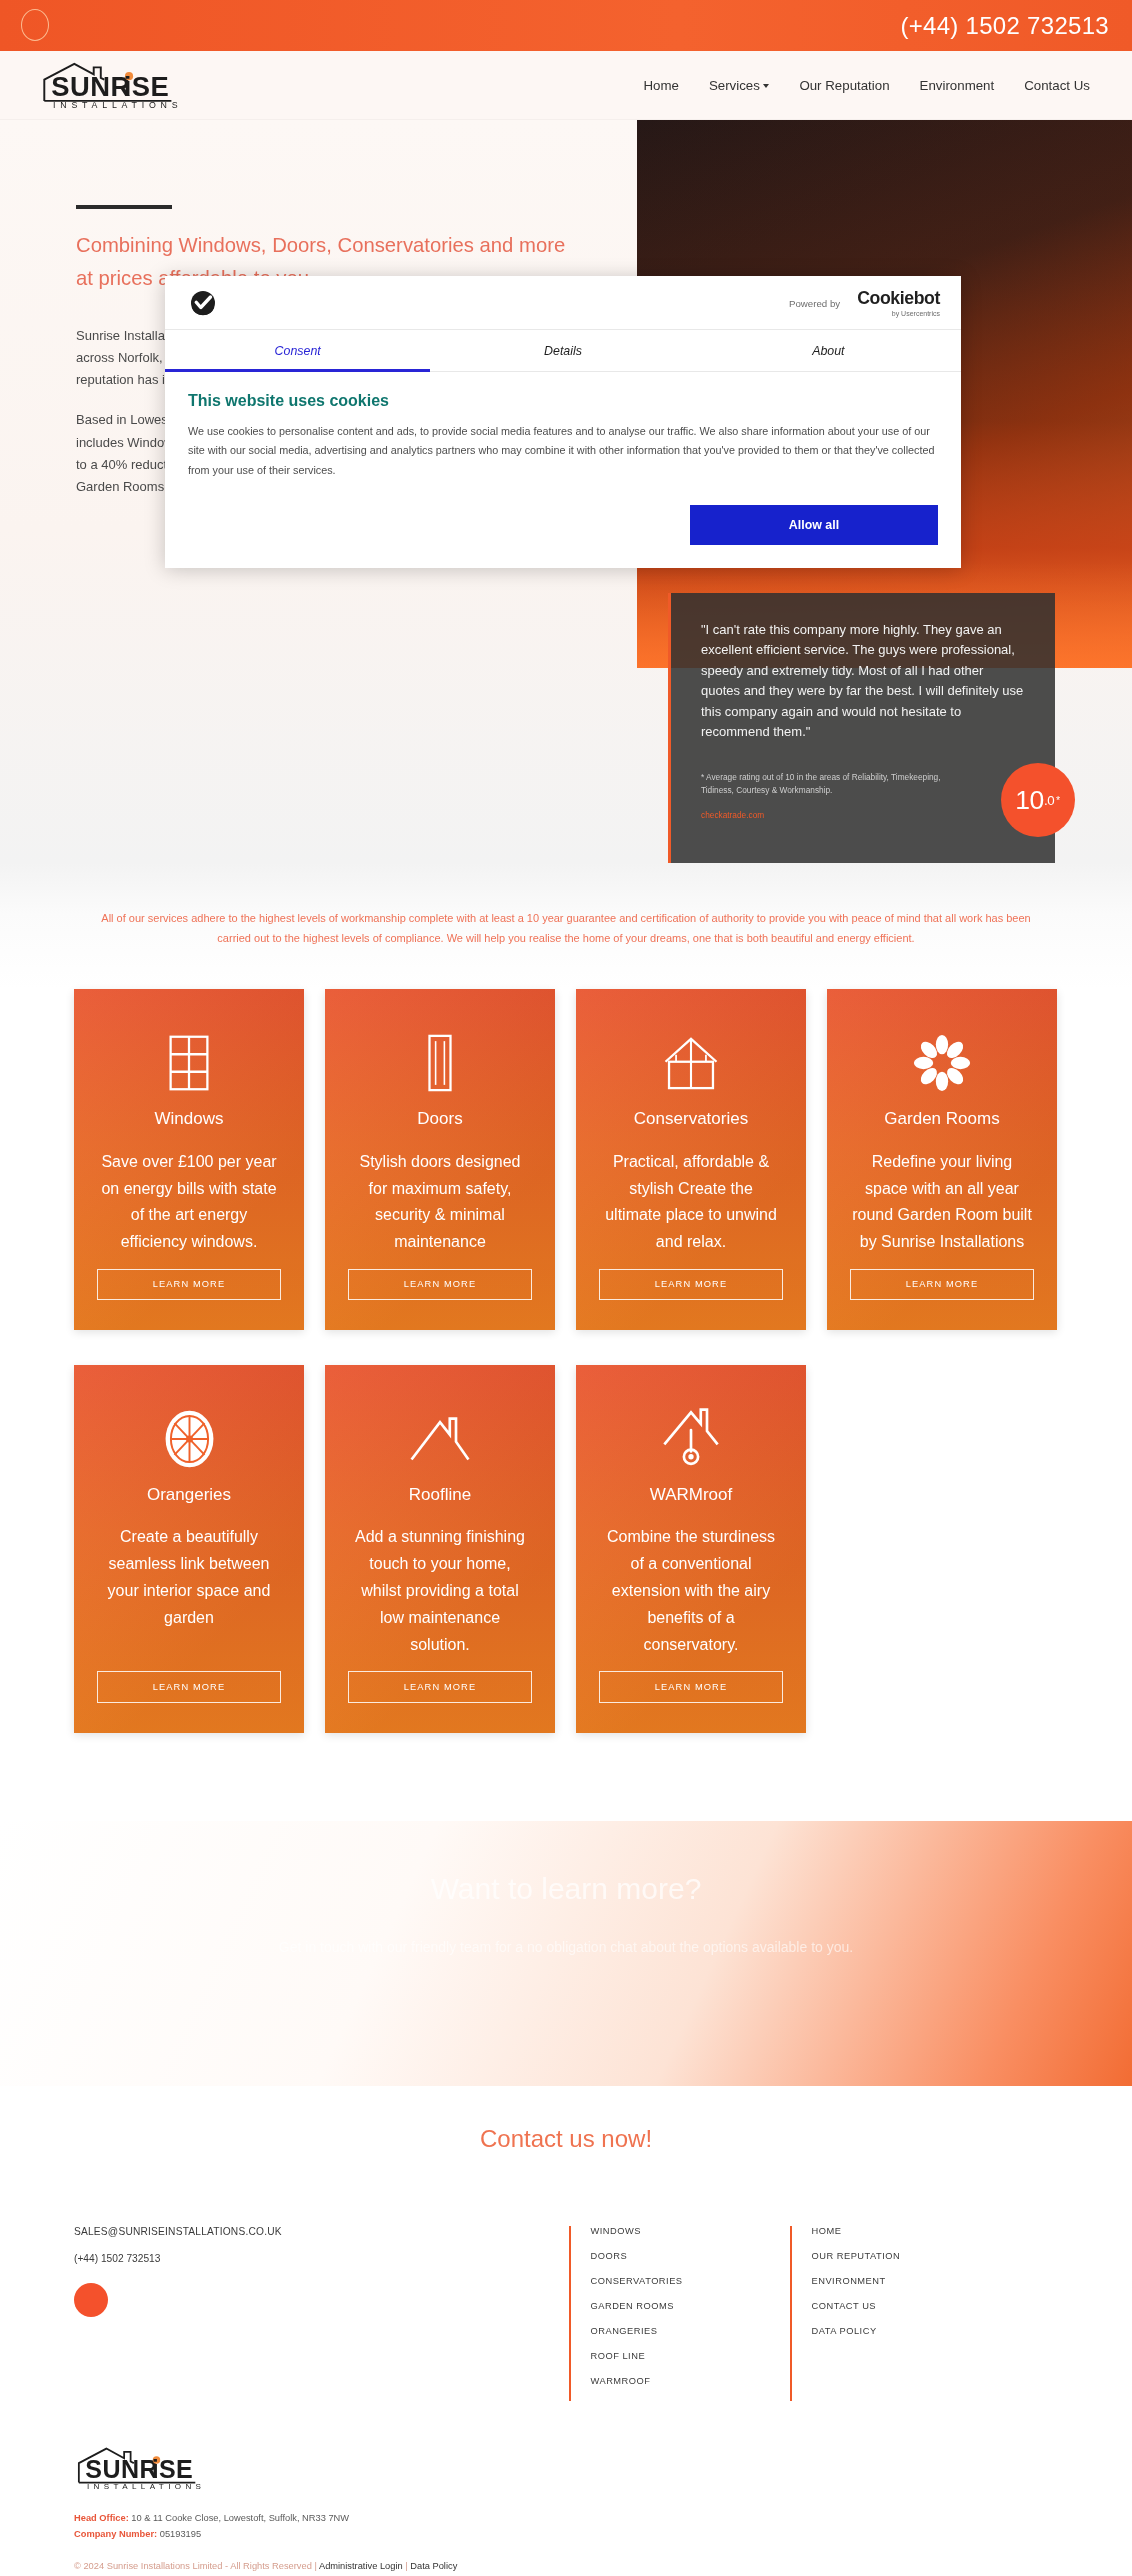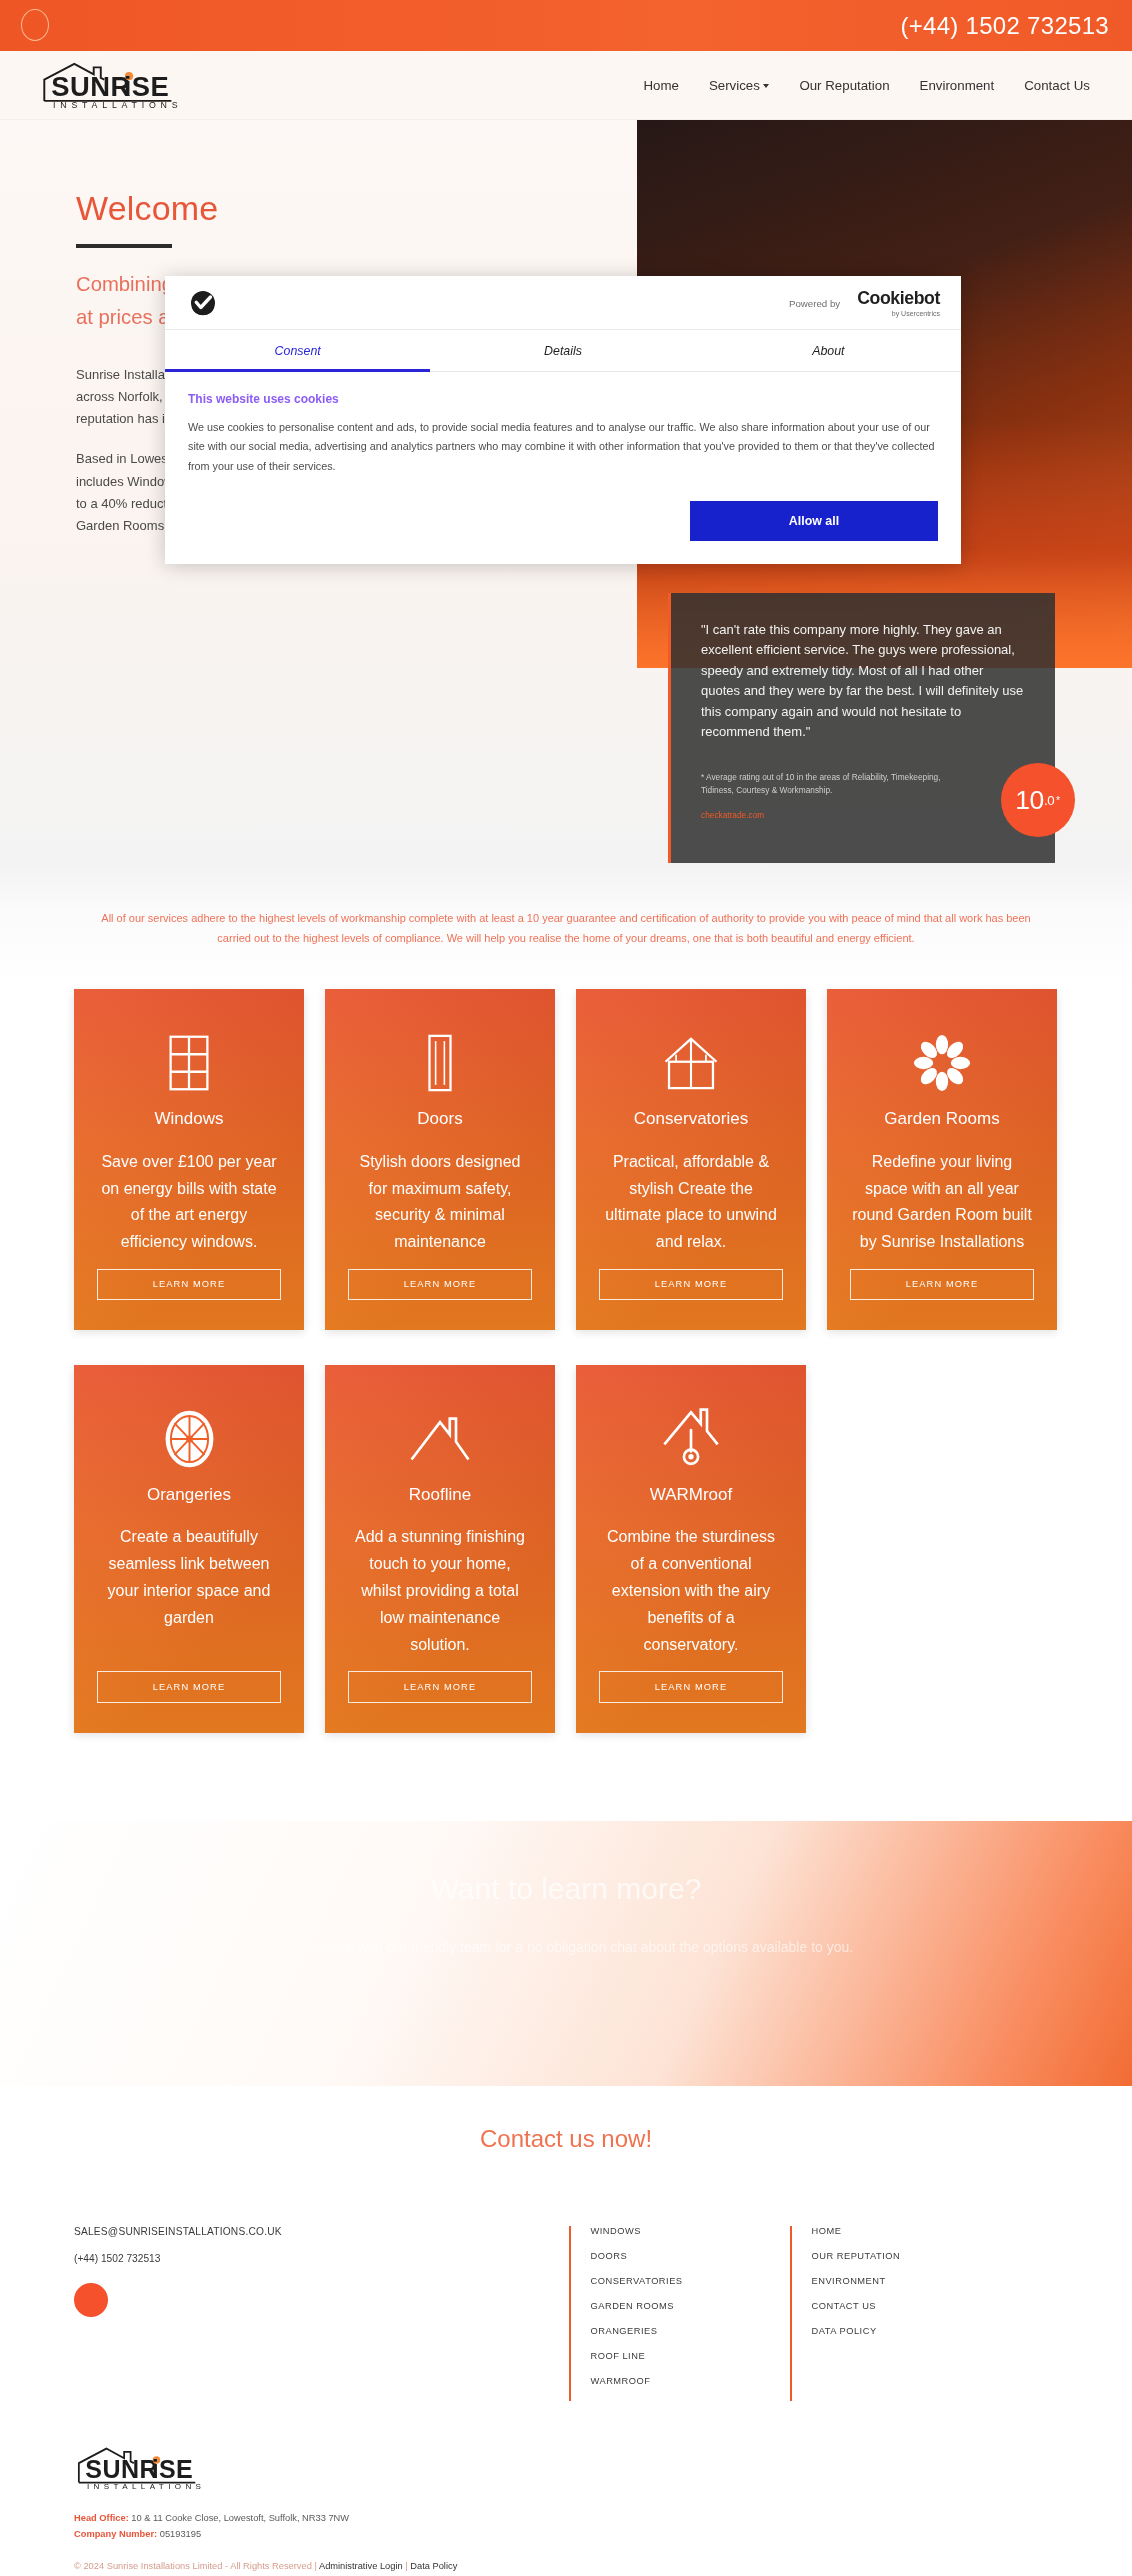--- a/index.html
+++ b/index.html
@@ -198,21 +198,21 @@
     cursor: pointer;
     position: relative;
     font-style: italic;
   }
   .ck-tab.active { color: #2925d6; font-weight: 400; }
   .ck-tab.active:after {
     content:""; position:absolute; left:0; right:0; bottom:-0.9px;
     height: 2.7px; background: #2925d6;
   }
   .ck-body { padding: 19.5px 23px 8.8px 23px; }
-  .ck-title { font-size: 12px; font-weight: bold; color:#8b5cf6; margin-bottom: 12.4px; }
+  .ck-title { font-size: 16px; font-weight: bold; color:#0f766e; margin-bottom: 12.4px; }
   .ck-text { font-size: 10.8px; line-height: 1.78; color: #4d4d4d; }
   .ck-actions { padding: 16px 23px 23px 23px; display:flex; justify-content:flex-end; }
   .ck-allow {
     background: #1722cc;
     color: #fff;
     border: none;
     width: 248px;
     padding: 13.3px 0;
     font-size: 12.4px;
     font-weight: bold;
@@ -371,21 +371,20 @@
     <a class="nav-link"><span>Services</span><span class="caret"></span></a>
     <a class="nav-link">Our Reputation</a>
     <a class="nav-link">Environment</a>
     <a class="nav-link">Contact Us</a>
   </div>
 </div>
 
 <div class="hero">
   <div class="hero-photo"></div>
   <div class="hero-inner">
-    <h1 class="hero-title">Welcome</h1>
     <div class="hero-rule"></div>
     <div class="hero-sub">Combining Windows, Doors, Conservatories and more at prices affordable to you</div>
     <div class="hero-body">
       <p>Sunrise Installations have been delivering quality installations to delighted customers across Norfolk, Suffolk and the wider East Anglia region for over 30 years. Our reputation has installed us as one of the best installation specialists in the region.</p>
       <p>Based in Lowestoft, Suffolk - our comprehensive range of energy efficient products includes Windows, Doors, Conservatories &amp; Roofline services which can contribute to a 40% reduction in your energy bills. In addition to this we also offer Orangeries, Garden Rooms &amp; Glass Fibre Roofing solutions.</p>
     </div>
   </div>
 
   <div class="testimonial">
     <div class="quote">"I can't rate this company more highly. They gave an excellent efficient service. The guys were professional, speedy and extremely tidy. Most of all I had other quotes and they were by far the best. I will definitely use this company again and would not hesitate to recommend them."</div>

